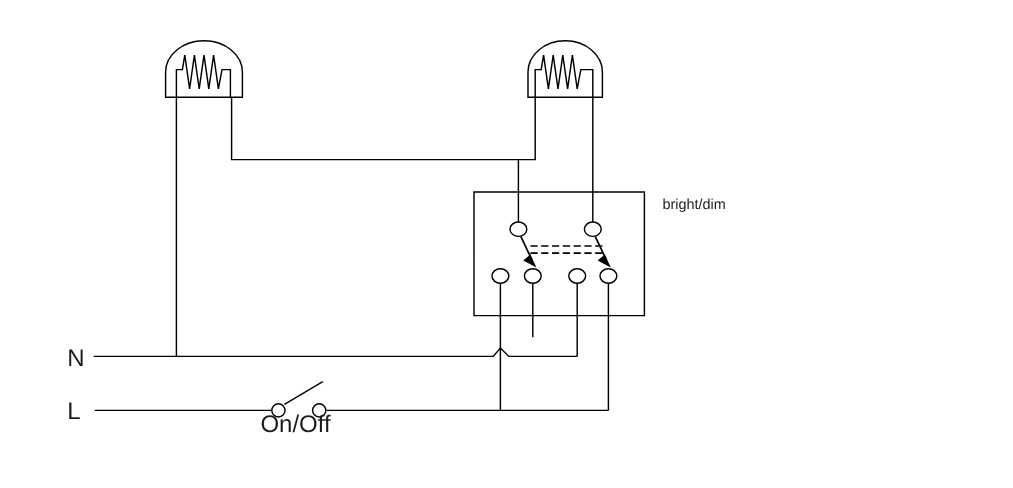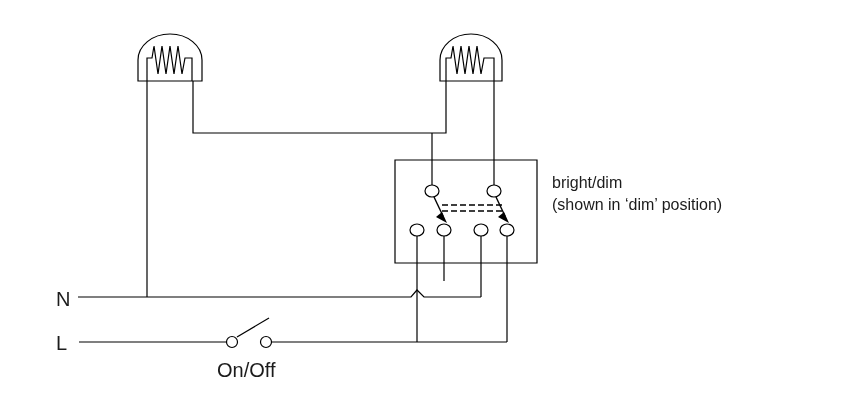--- a/index.html
+++ b/index.html
@@ -58,22 +58,22 @@
   }
   .supply-label {
     font-size: 20px;
   }
   .onoff-label {
     font-size: 20px;
   }
   .annotation {
     position: absolute;
     left: 552px;
-    top: 172px;
-    font-size: 16px;
+    top: 159px;
+    font-size: 12px;
     line-height: 22px;
     color: #1c1c1c;
     white-space: nowrap;
   }
   .annotation .hl {
     color: #dd0000;
   }
 </style>
 </head>
 <body>
@@ -138,24 +138,21 @@
       <line class="wire" x1="79" y1="342" x2="226" y2="342"></line>
       <circle class="terminal" cx="232" cy="342" r="5.5"></circle>
       <circle class="terminal" cx="266" cy="342" r="5.5"></circle>
       <line class="wire" x1="237" y1="337" x2="269" y2="318"></line>
       <line class="wire" x1="272" y1="342" x2="507" y2="342"></line>
     </g>
   </svg>
 
   <div class="txt supply-label" style="left:56px; top:288px;">N</div>
   <div class="txt supply-label" style="left:56px; top:332px;">L</div>
-  <div class="txt onoff-label" style="left:217px; top:359px;">On/Off</div>
+  <div class="txt onoff-label" style="left:217px; top:343px;">On/Off</div>
 
   <div class="annotation">
     <div>
       <span>bright/dim</span>
-    </div>
-    <div>
-      <span>(shown in ‘dim’ position)</span>
     </div>
   </div>
 
 </div>
 
 </body></html>

